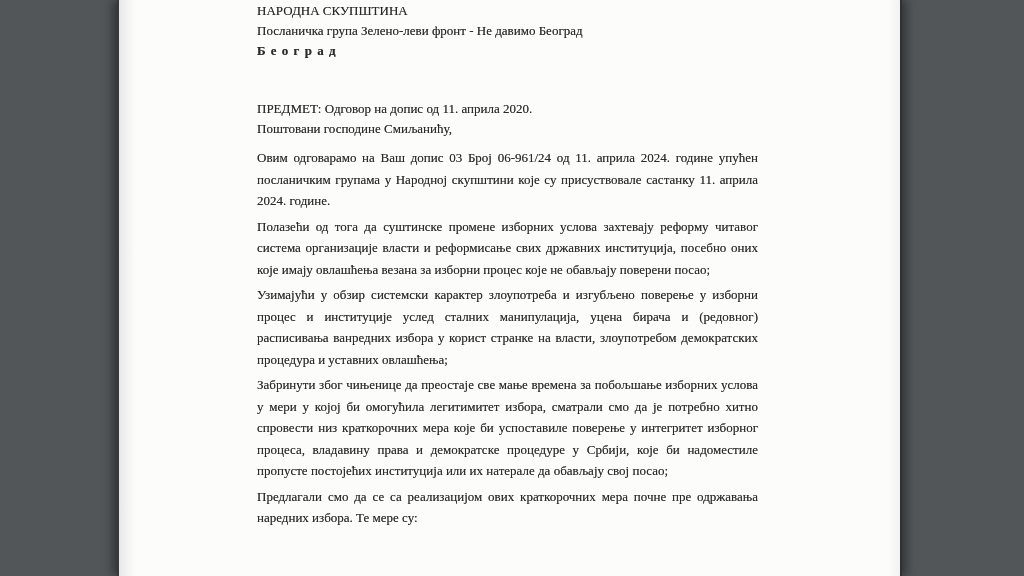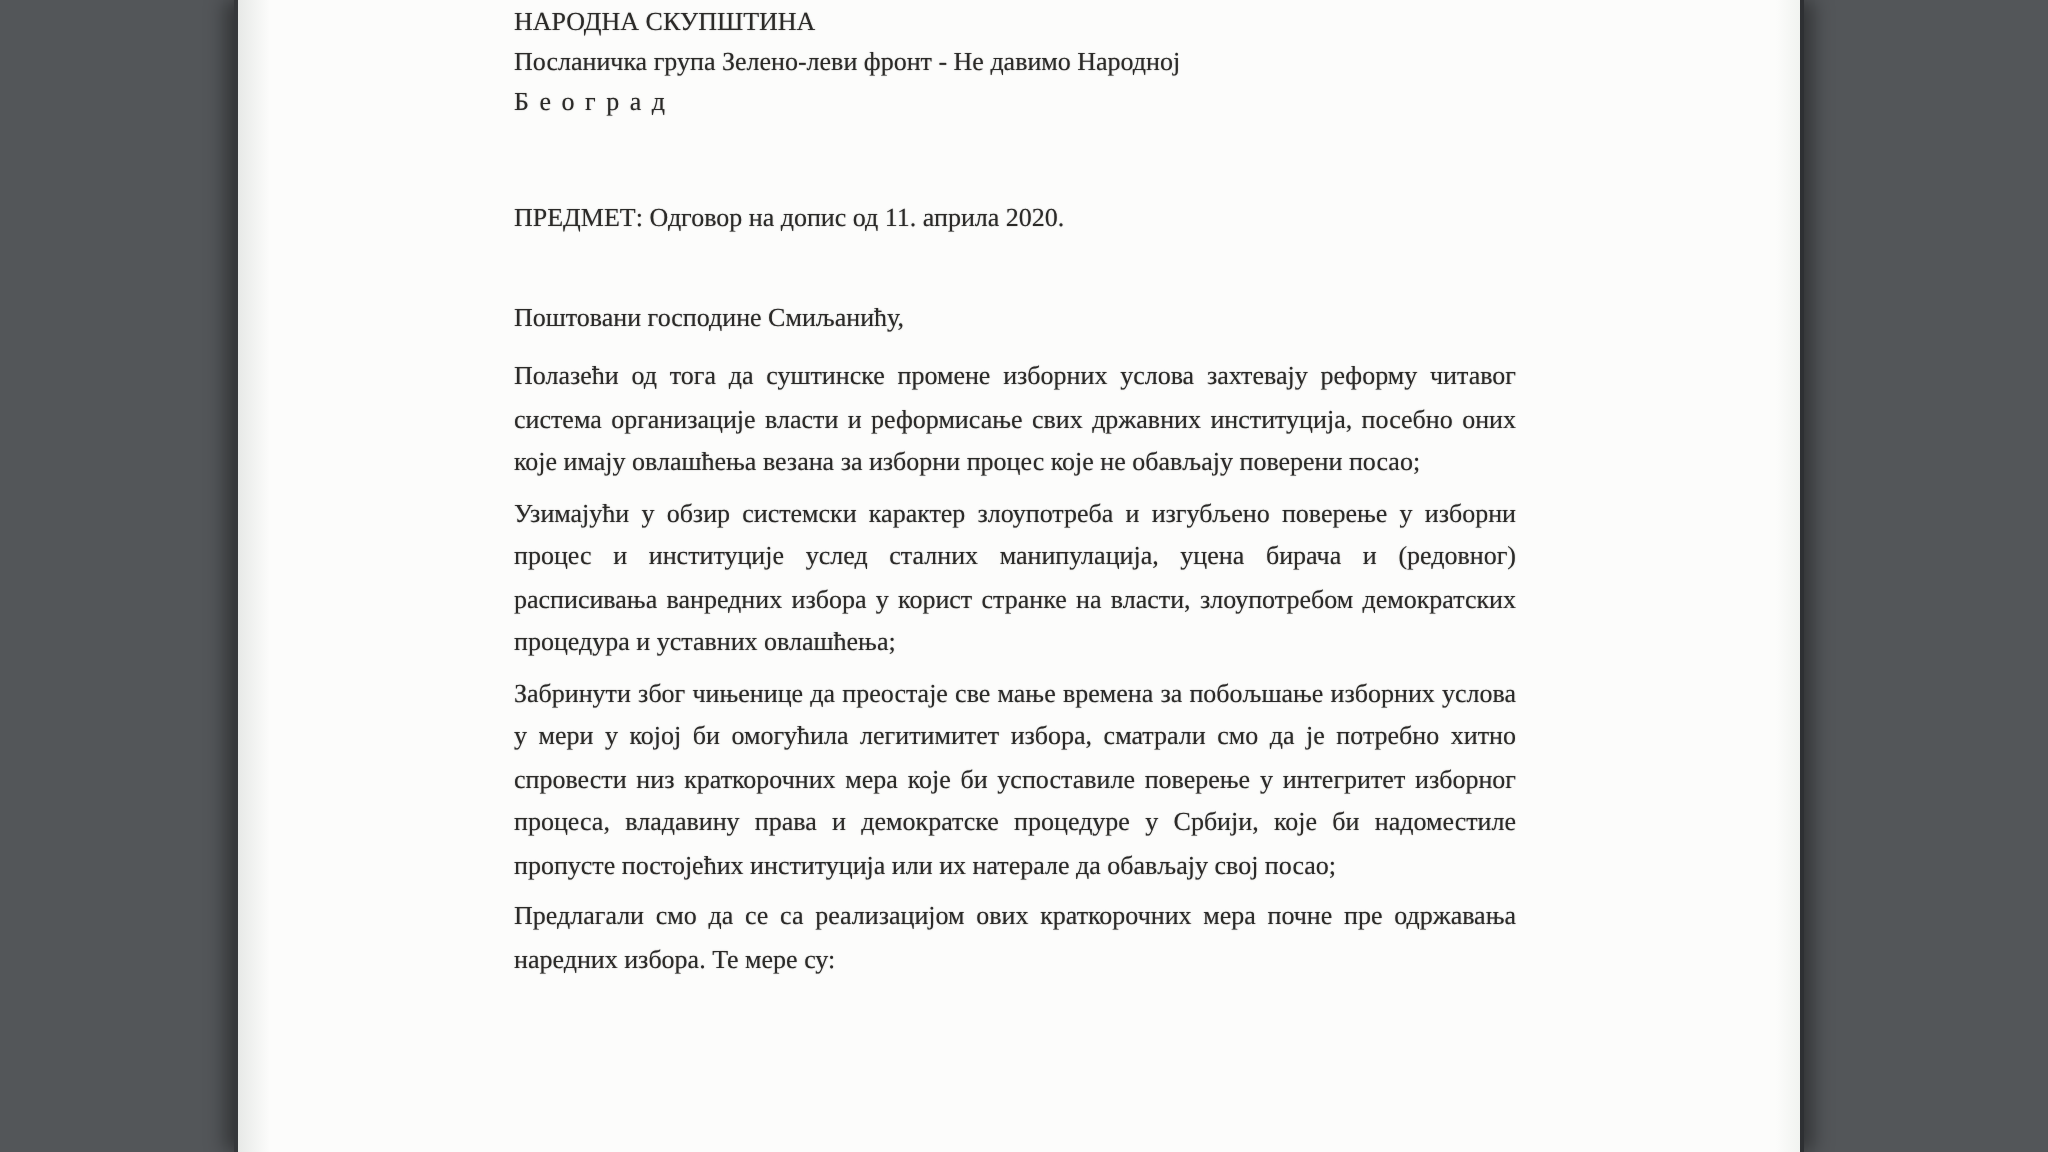--- a/index.html
+++ b/index.html
@@ -39,49 +39,50 @@
     font-size: 13px;
     color: var(--ink, #2b2a28);
     text-shadow: 0 0 0.6px rgba(43,42,40,0.55);
   }
   .header-line {
     line-height: 20px;
     white-space: nowrap;
   }
   .city {
     letter-spacing: 1px;
+    font-weight: bold;
   }
   .subject {
     margin-top: 38px;
     line-height: 20px;
   }
   .salutation {
-    margin-top: 30px;
     margin-bottom: 8px;
     line-height: 20px;
   }
   .para {
     margin: 0 0 4px 0;
     line-height: 21.5px;
     text-align: justify;
   }
 </style>
 </head>
 <body>
 
 <div class="stage">
   <div class="paper">
     <div class="doc">
       <div class="header-line">НАРОДНА СКУПШТИНА</div>
-      <div class="header-line">Посланичка група Зелено-леви фронт - Не давимо Народној</div>
+      <div class="header-line">Посланичка група Зелено-леви фронт - Не давимо Београд</div>
       <div class="header-line city">Б е о г р а д</div>
 
       <div class="subject">ПРЕДМЕТ: Одговор на допис од 11. априла 2020.</div>
 
       <div class="salutation">Поштовани господине Смиљанићу,</div>
 
+      <p class="para">Овим одговарамо на Ваш допис 03 Број 06-961/24 од 11. априла 2024. године упућен посланичким групама у Народној скупштини које су присуствовале састанку 11. априла 2024. године.</p>
       <p class="para">Полазећи од тога да суштинске промене изборних услова захтевају реформу читавог система организације власти и реформисање свих државних институција, посебно оних које имају овлашћења везана за изборни процес које не обављају поверени посао;</p>
       <p class="para">Узимајући у обзир системски карактер злоупотреба и изгубљено поверење у изборни процес и институције услед сталних манипулација, уцена бирача и (редовног) расписивања ванредних избора у корист странке на власти, злоупотребом демократских процедура и уставних овлашћења;</p>
       <p class="para">Забринути због чињенице да преостаје све мање времена за побољшање изборних услова у мери у којој би омогућила легитимитет избора, сматрали смо да је потребно хитно спровести низ краткорочних мера које би успоставиле поверење у интегритет изборног процеса, владавину права и демократске процедуре у Србији, које би надоместиле пропусте постојећих институција или их натерале да обављају свој посао;</p>
       <p class="para">Предлагали смо да се са реализацијом ових краткорочних мера почне пре одржавања наредних избора. Те мере су:</p>
     </div>
   </div>
 </div>
 
 </body></html>

